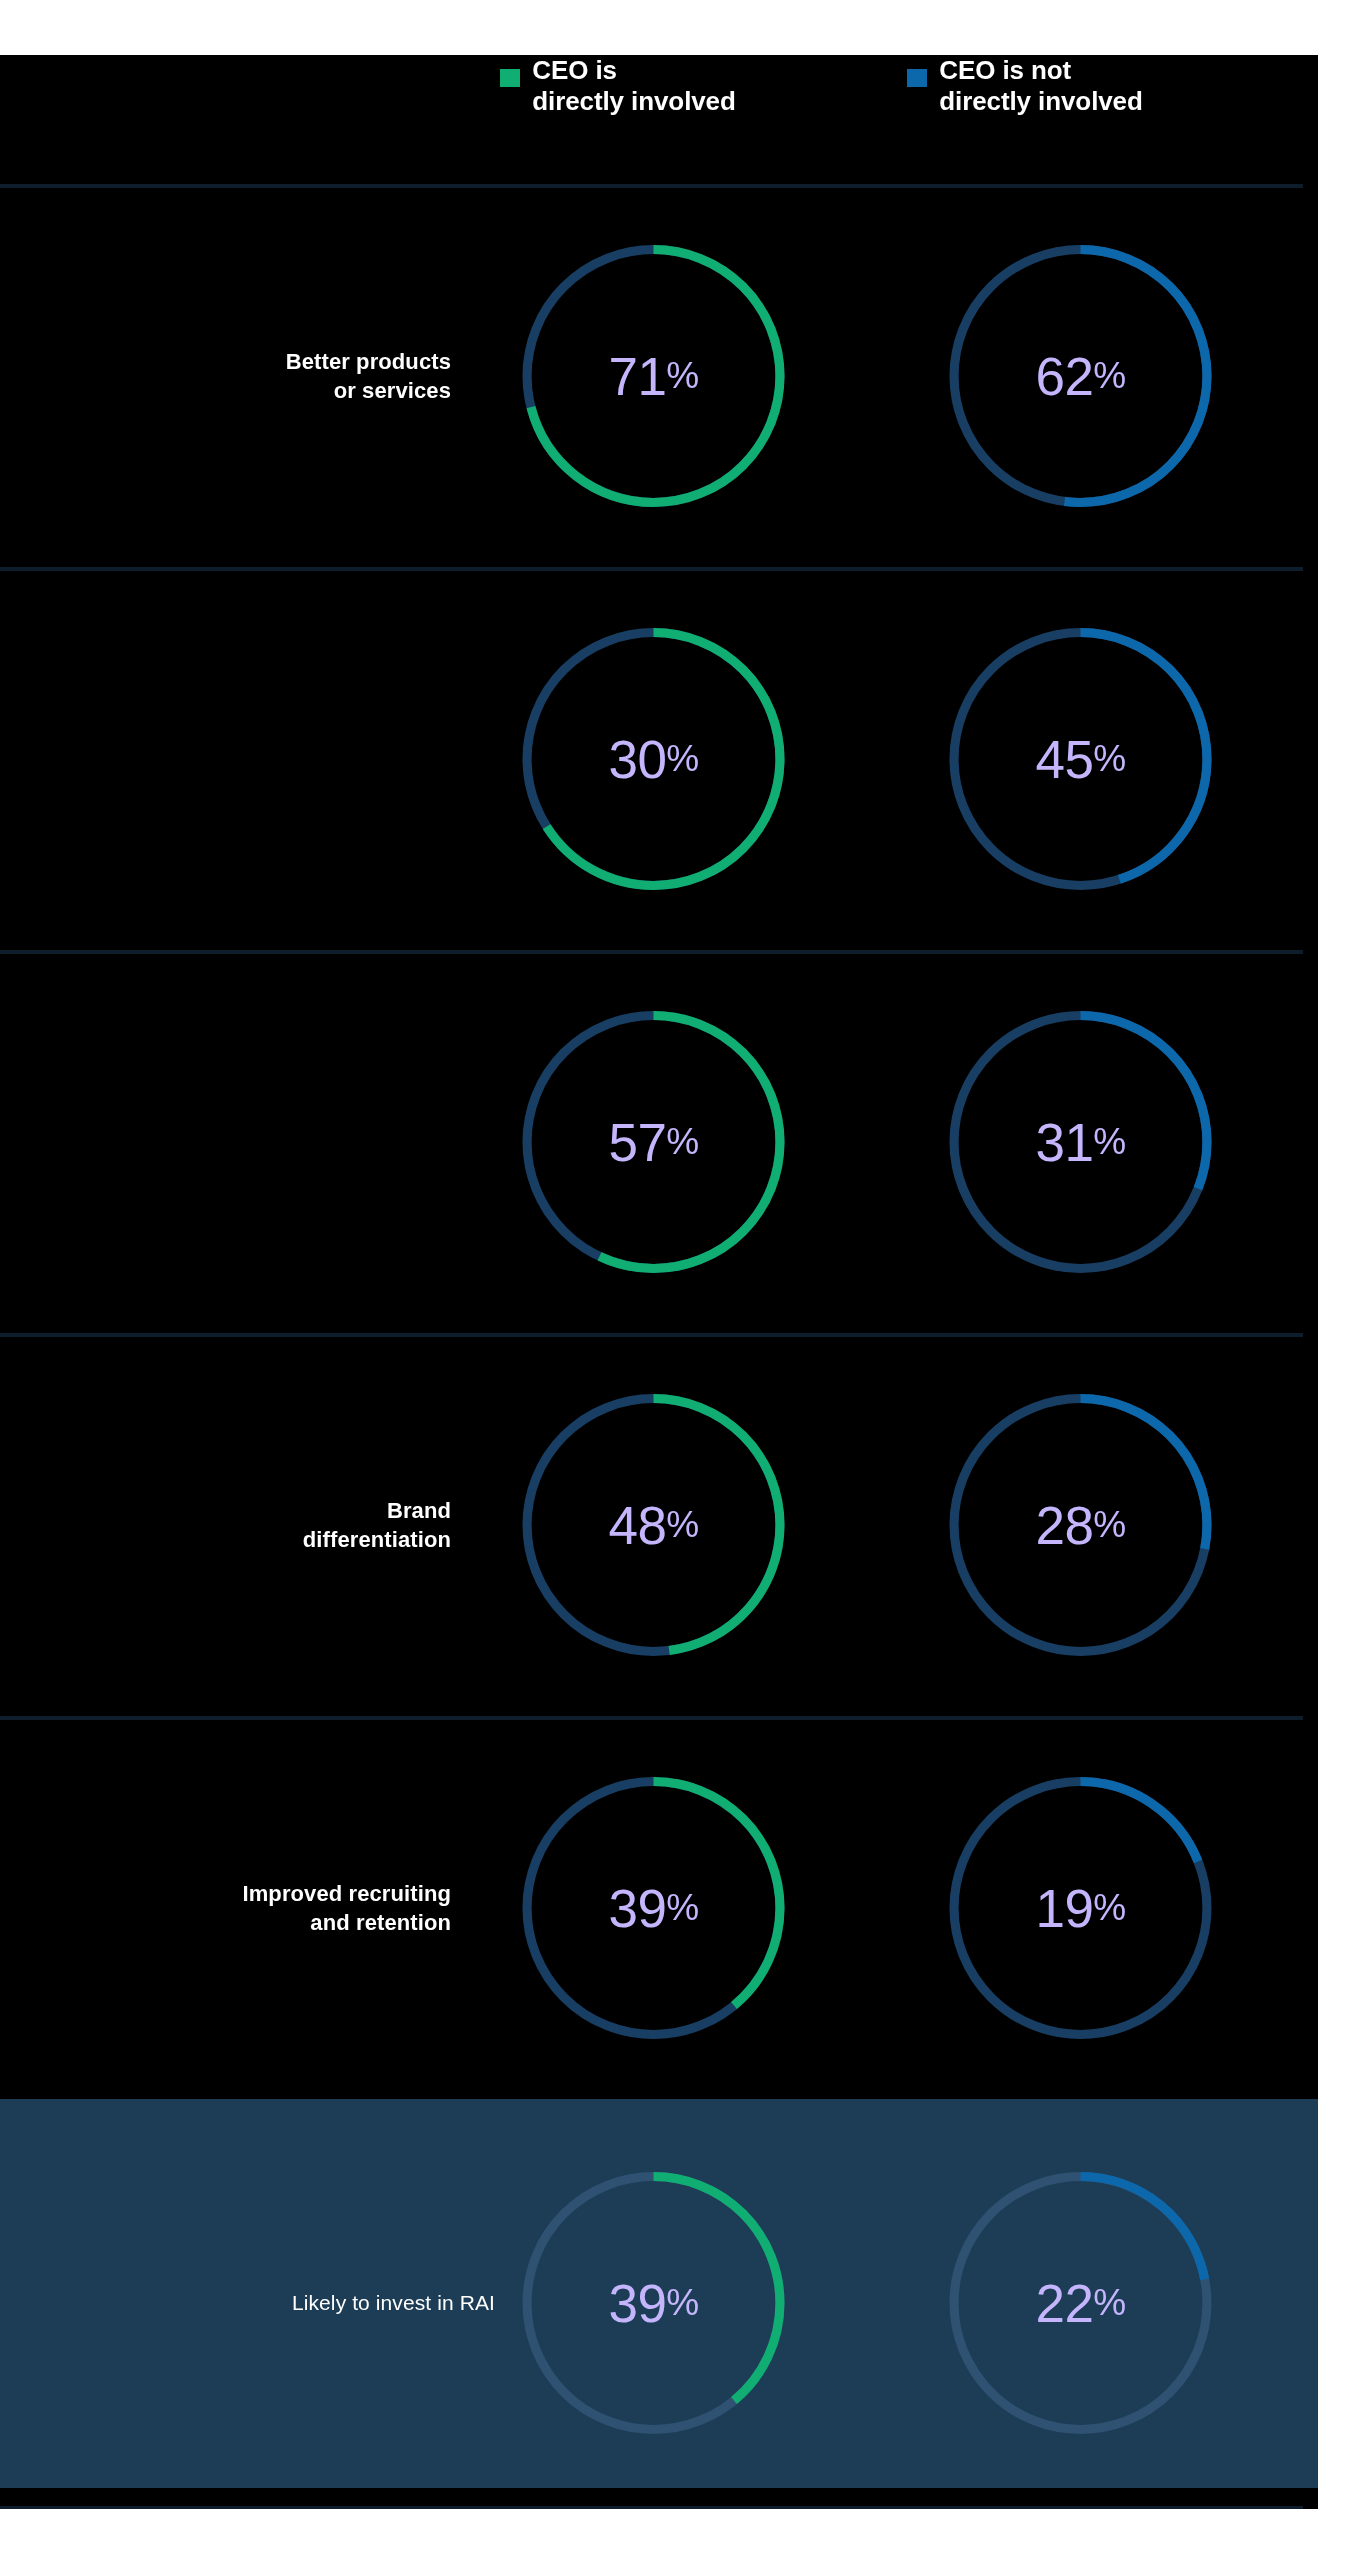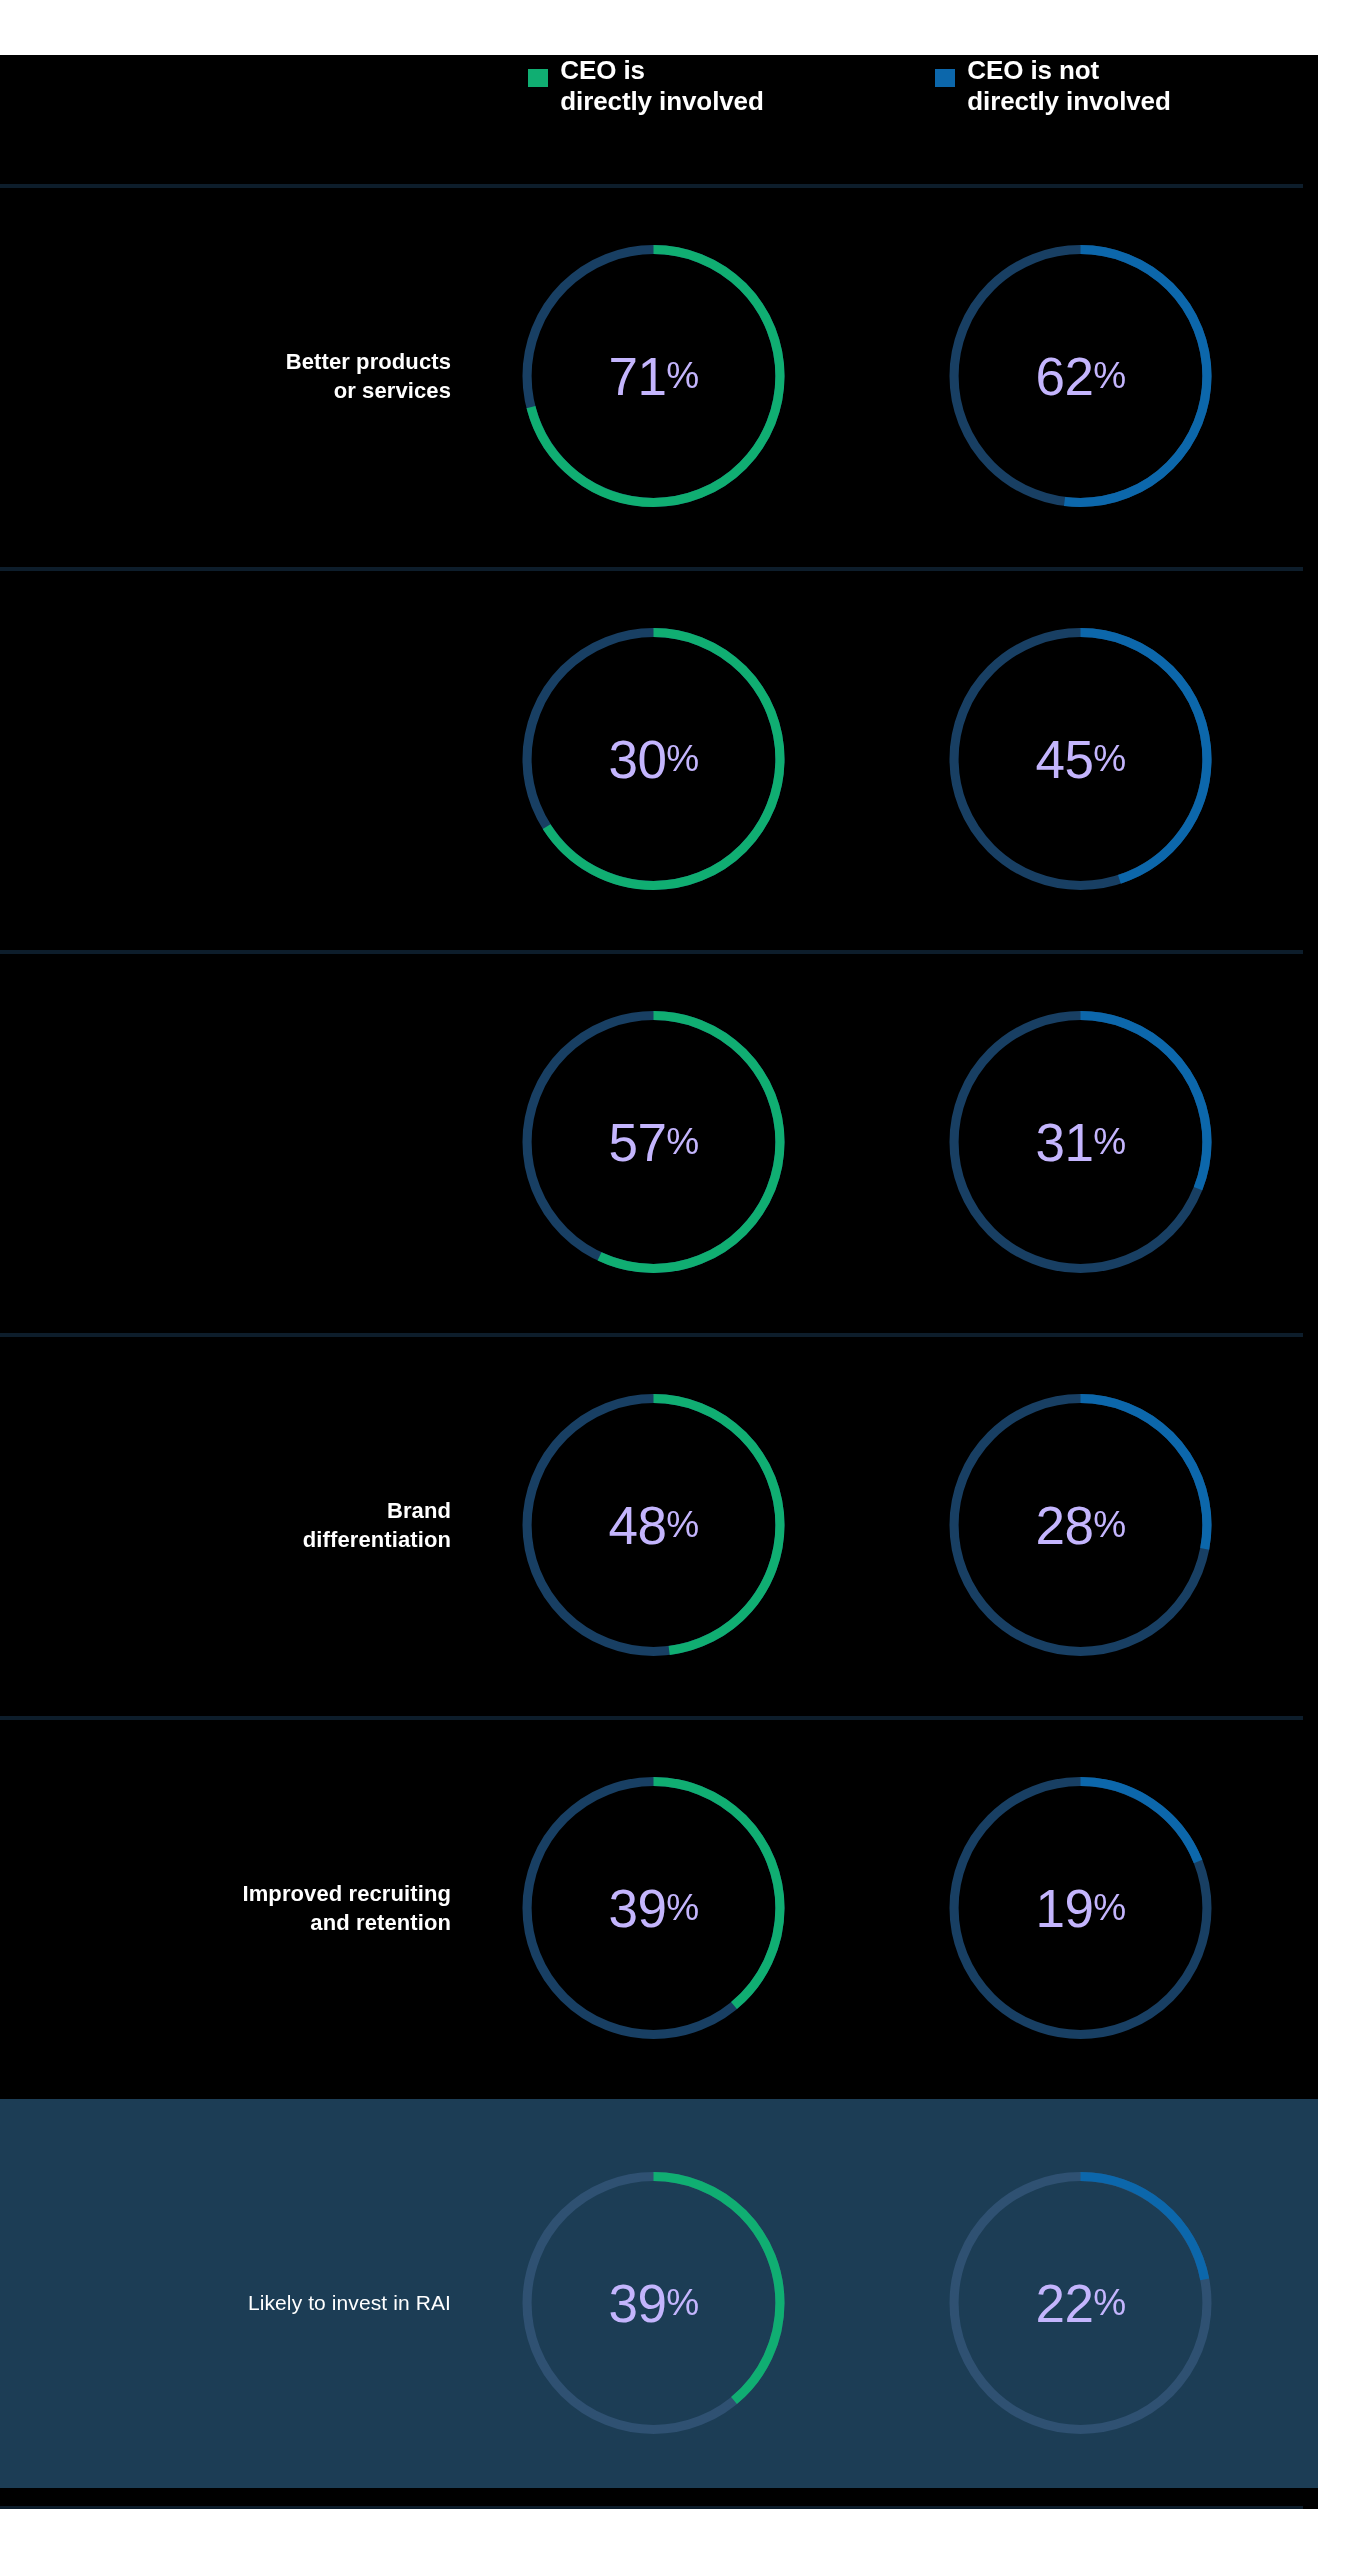--- a/index.html
+++ b/index.html
@@ -23,21 +23,20 @@
     width: 1318px;
     height: 2454px;
     background: #000000;
     overflow: hidden;
   }
 
   
   #legend {
     position: relative;
     height: 129px;
-    margin-left: 28px;
   }
   .legend-item {
     position: absolute;
     top: 0;
     display: flex;
     align-items: flex-start;
     gap: 12.6px;
   }
   .legend-item.green { left: 500px; }
   .legend-item.blue  { left: 907px; }
@@ -88,20 +87,21 @@
     font-size: 22px;
     font-weight: bold;
     line-height: 1.34;
     white-space: pre-line;
     letter-spacing: 0.1px;
     text-align: right;
   }
   .row.highlight .row-label {
     font-weight: normal;
     font-size: 21px;
+    margin-left: 44px;
   }
 
   
   .donut {
     position: absolute;
     top: 50%;
     transform: translateY(-50%);
     width: 281px;
     height: 281px;
   }

